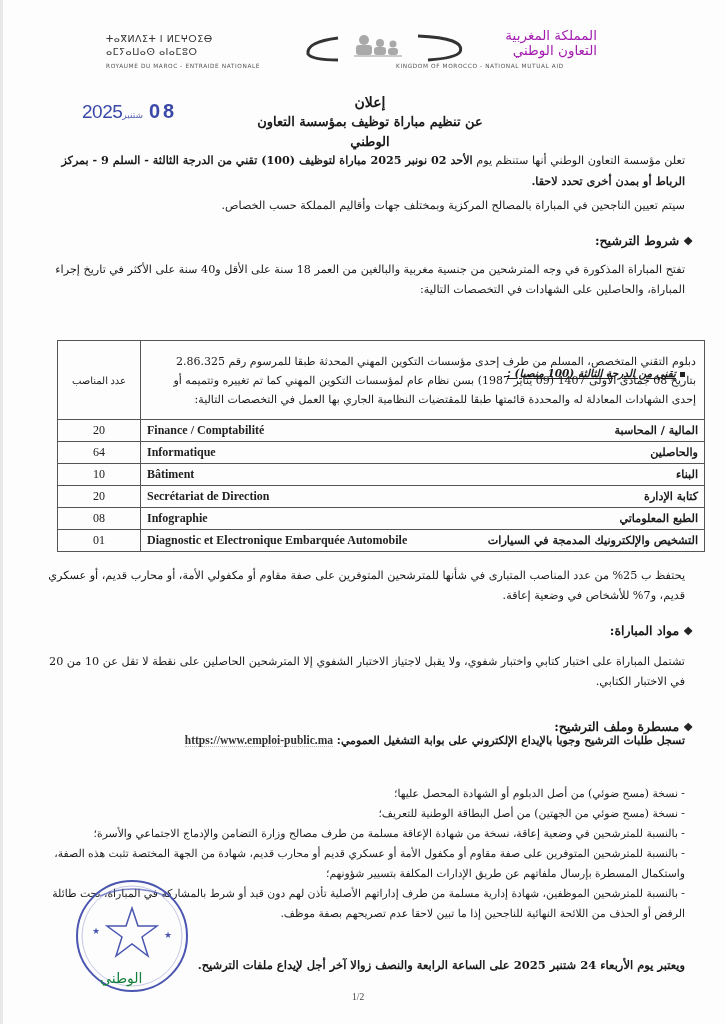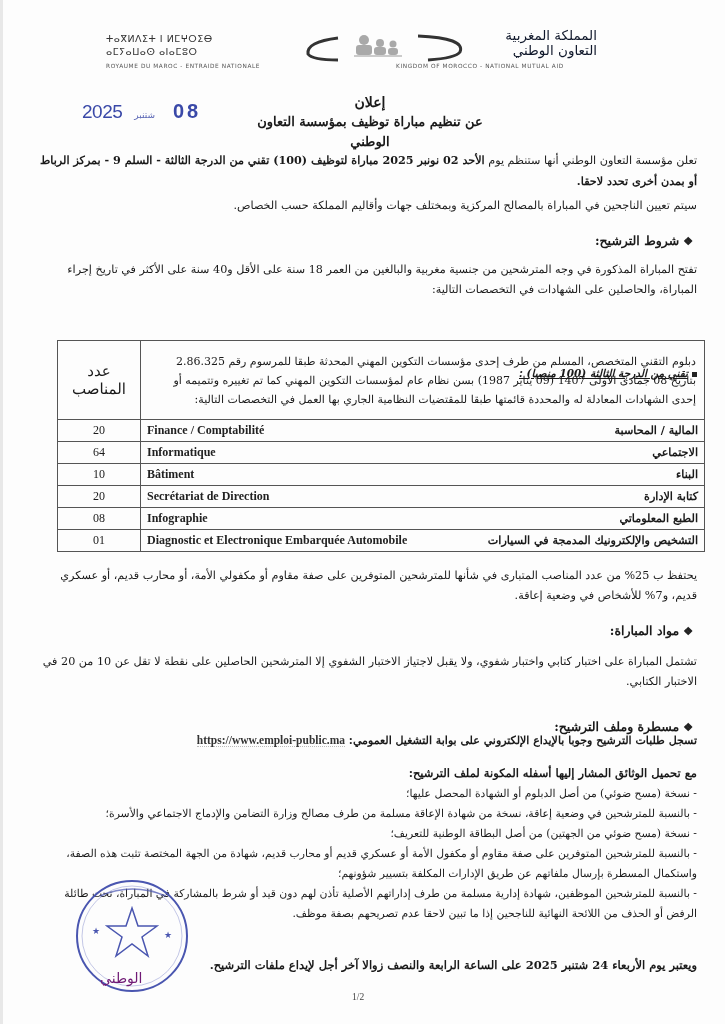--- a/index.html
+++ b/index.html
@@ -20,55 +20,55 @@
   .lh-left-caption {
     position: absolute; left: 106px; top: 35px; font-family: "DejaVu Sans", sans-serif;
     font-size: 5.8px; color: #555; letter-spacing: 0.6px;
   }
   .lh-right-caption {
     position: absolute; left: 396px; top: 35px; font-family: "DejaVu Sans", sans-serif;
     font-size: 5.8px; color: #555; letter-spacing: 0.6px;
   }
   .lh-arabic {
     position: absolute; right: 92px; top: 0px; direction: rtl; text-align: right;
-    font-family: "DejaVu Sans", sans-serif; font-size: 13.5px; line-height: 15px; color: #0f172a;
+    font-family: "DejaVu Sans", sans-serif; font-size: 13.5px; line-height: 15px; color: #a21caf;
   }
   .logo { position: absolute; left: 298px; top: 2px; width: 170px; height: 34px; }
 
   
   .date-stamp {
     position: absolute; left: 82px; top: 100px; color: #3a49a8;
     font-family: "Liberation Sans", sans-serif; direction: ltr;
-    display: flex; align-items: baseline; gap: 12px;
+    display: flex; align-items: baseline; gap: 0;
   }
   .date-year { font-size: 19px; letter-spacing: -0.5px; }
   .date-month { font-size: 9px; font-family: "DejaVu Sans", sans-serif; color: #5a66b5; }
   .date-day { font-size: 20px; font-weight: bold; letter-spacing: 3px; margin-left: 6px; }
 
   
   .title-block { position: absolute; top: 92px; left: 240px; width: 260px; text-align: center; direction: rtl; }
   .title-1 { font-weight: bold; font-size: 14px; line-height: 20px; }
   .title-2 { font-weight: bold; font-size: 13px; line-height: 20px; }
 
   
   .rtl { direction: rtl; text-align: right; unicode-bidi: plaintext; }
-  .para { position: absolute; right: 28px; font-size: 11.2px; line-height: 20px; }
+  .para { position: absolute; right: 40px; font-size: 11.2px; line-height: 20px; }
   .bold { font-weight: bold; }
   .heading { position: absolute; right: 32px; font-size: 12.5px; font-weight: bold; direction: rtl; }
   .diamond { color: #222; font-size: 11px; margin-left: 4px; }
 
   
   .spec-table {
     position: absolute; left: 57px; top: 340px; width: 648px; border-collapse: collapse;
     direction: rtl; font-size: 11px;
   }
   .spec-table td { border: 1px solid #555; padding: 0 6px; }
   .spec-table .col-count { width: 70px; text-align: center; font-family: "Liberation Serif", serif; font-size: 12px; }
   .spec-table .desc { line-height: 19px; padding: 4px 8px; text-align: right; height: 70px; }
-  .spec-table .hdr { text-align: center; font-size: 15px; }
+  .spec-table .hdr { text-align: center; font-size: 10px; }
   .spec-table tr.row td { height: 21px; }
   .spec-table .spec-cell { position: relative; }
   .spec-ar { float: right; font-weight: bold; font-size: 11.2px; }
   .spec-fr { float: left; direction: ltr; font-family: "Liberation Serif", serif; font-weight: bold; font-size: 12px; color: #222; }
 
   .url { direction: ltr; font-family: "Liberation Serif", serif; font-size: 11.5px; color: #333; border-bottom: 1px dotted #bbb; }
 
   
   .stamp {
     position: absolute; left: 72px; top: 876px; width: 120px; height: 120px;
@@ -142,21 +142,21 @@
       </tr>
       <tr class="row">
         <td class="spec-cell">
             <span class="spec-ar">المالية / المحاسبة</span>
             <span class="spec-fr">Finance / Comptabilité</span>
           </td>
         <td class="col-count">20</td>
       </tr>
       <tr class="row">
         <td class="spec-cell">
-            <span class="spec-ar">الاجتماعي</span>
+            <span class="spec-ar">والحاصلين</span>
             <span class="spec-fr">Informatique</span>
           </td>
         <td class="col-count">64</td>
       </tr>
       <tr class="row">
         <td class="spec-cell">
             <span class="spec-ar">البناء</span>
             <span class="spec-fr">Bâtiment</span>
           </td>
         <td class="col-count">10</td>
@@ -192,36 +192,35 @@
   </div>
   <div class="para rtl" style="top:652px; left:38px;">تشتمل المباراة على اختبار كتابي واختبار شفوي، ولا يقبل لاجتياز الاختبار الشفوي إلا المترشحين الحاصلين على نقطة لا تقل عن 10 من 20 في الاختبار الكتابي.</div>
 
   <div class="heading" style="top:710px;margin-top:9px;">
     <span class="diamond">❖</span><span>مسطرة وملف الترشيح:</span>
   </div>
   <div class="para rtl bold" style="top:730px; left:38px; font-size:11px;text-align:right;">
     <span>تسجل طلبات الترشيح وجوبا بالإيداع الإلكتروني على بوابة التشغيل العمومي:</span>
     <span class="url">https://www.emploi-public.ma</span>
   </div>
-  <div class="para rtl bold" style="top:763px; font-size:11.5px;">مع تحميل الوثائق المشار إليها أسفله المكونة لملف الترشيح:</div>
 
   <div class="para rtl" style="top:784px; left:38px; line-height:20px; font-size:10.8px;">
     <div>- نسخة (مسح ضوئي) من أصل الدبلوم أو الشهادة المحصل عليها؛</div>
+    <div>- نسخة (مسح ضوئي من الجهتين) من أصل البطاقة الوطنية للتعريف؛</div>
     <div>- بالنسبة للمترشحين في وضعية إعاقة، نسخة من شهادة الإعاقة مسلمة من طرف مصالح وزارة التضامن والإدماج الاجتماعي والأسرة؛</div>
-    <div>- نسخة (مسح ضوئي من الجهتين) من أصل البطاقة الوطنية للتعريف؛</div>
     <div>- بالنسبة للمترشحين المتوفرين على صفة مقاوم أو مكفول الأمة أو عسكري قديم أو محارب قديم، شهادة من الجهة المختصة تثبت هذه الصفة، واستكمال المسطرة بإرسال ملفاتهم عن طريق الإدارات المكلفة بتسيير شؤونهم؛</div>
     <div>- بالنسبة للمترشحين الموظفين، شهادة إدارية مسلمة من طرف إداراتهم الأصلية تأذن لهم دون قيد أو شرط بالمشاركة في المباراة، تحت طائلة الرفض أو الحذف من اللائحة النهائية للناجحين إذا ما تبين لاحقا عدم تصريحهم بصفة موظف.</div>
   </div>
 
   <div class="para rtl bold" style="top:955px; font-size:11.5px;text-align:center;">ويعتبر يوم الأربعاء 24 شتنبر 2025 على الساعة الرابعة والنصف زوالا آخر أجل لإيداع ملفات الترشيح.</div>
 
   <svg class="stamp" viewBox="0 0 120 120">
     <circle cx="60" cy="60" r="55" fill="none" stroke="#4a56b0" stroke-width="2"></circle>
     <circle cx="60" cy="60" r="50" fill="none" stroke="#6b76c2" stroke-width="0.8" opacity="0.5"></circle>
     <polygon points="60,32 66,50 85,50 70,61 76,80 60,68 44,80 50,61 35,50 54,50" fill="none" stroke="#4a56b0" stroke-width="1.5"></polygon>
     <text x="20" y="58" font-size="9" fill="#4a56b0">★</text>
     <text x="92" y="62" font-size="9" fill="#4a56b0">★</text>
     <path d="M28 20 Q60 6 94 20" fill="none" stroke="#4a56b0" stroke-width="1.5" opacity="0.7"></path>
   </svg>
-  <div style="position:absolute; left:100px; top:970px; color:#701a75; font-size:14px; font-family:'DejaVu Sans',sans-serif; direction:rtl;">الوطني</div>
+  <div style="position:absolute; left:100px; top:970px; color:#15803d; font-size:14px; font-family:'DejaVu Sans',sans-serif; direction:rtl;">الوطني</div>
 
   <div class="page-num">1/2</div>
 </div>
 
 </body></html>

